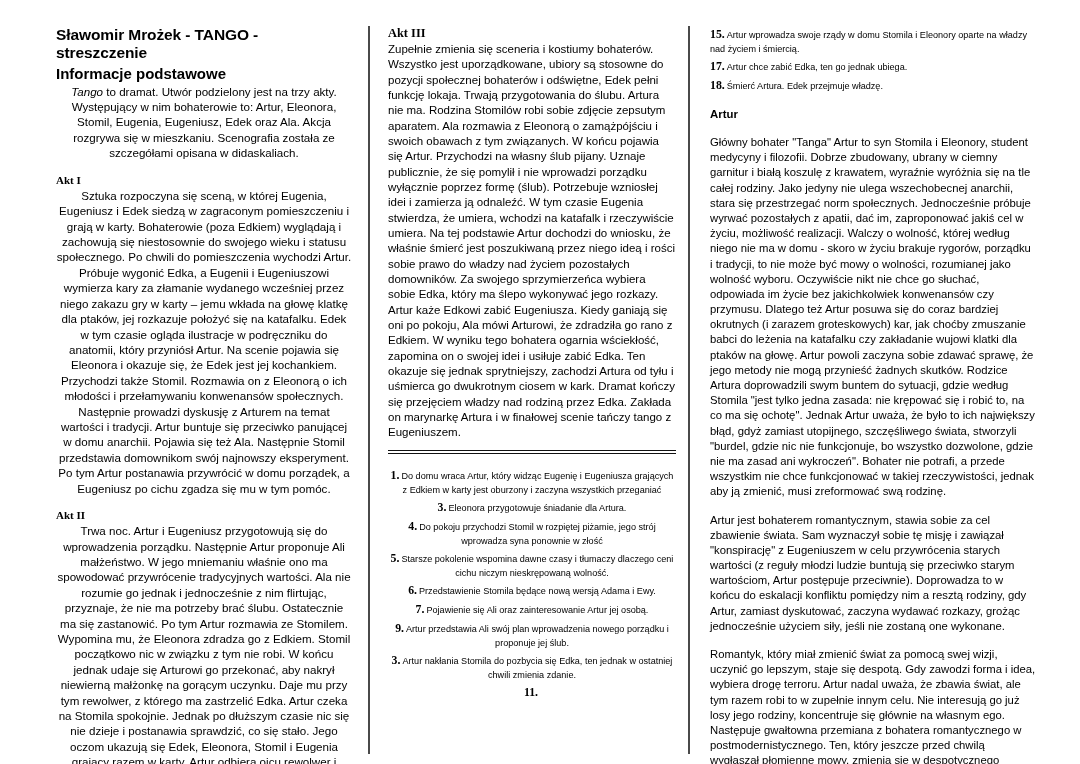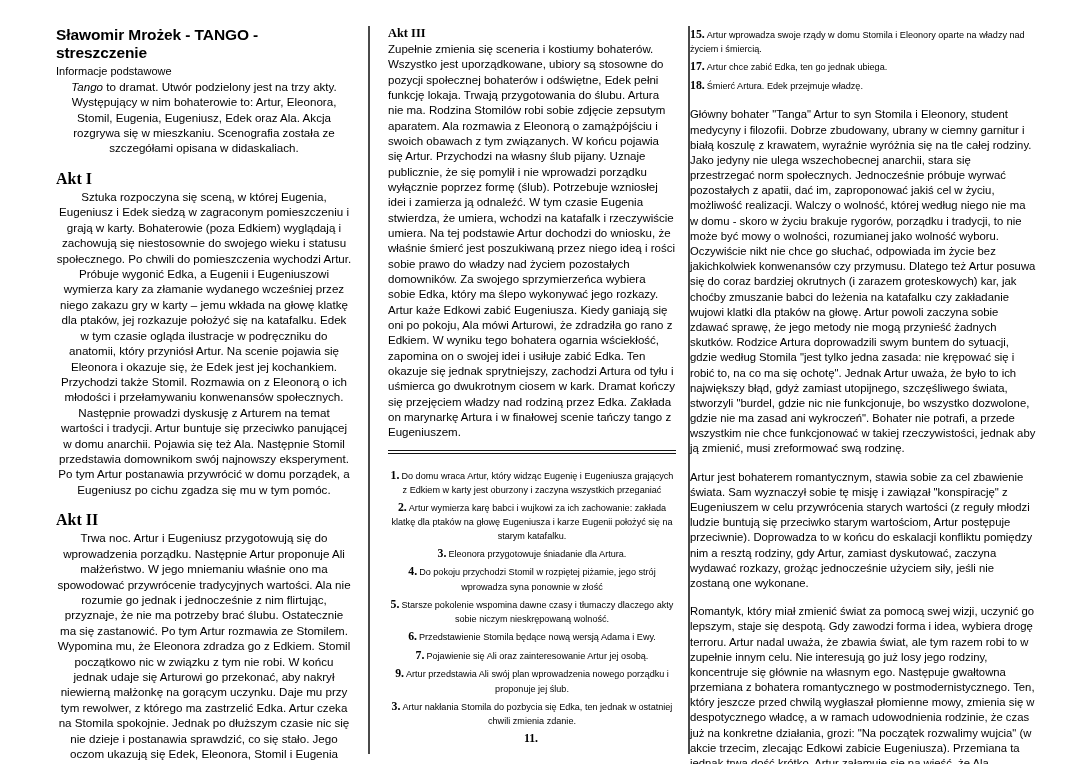--- a/index.html
+++ b/index.html
@@ -33,46 +33,47 @@
     padding-right: 16px;
   }
   .col-2 {
     width: 320px;
     padding-left: 18px;
     padding-right: 12px;
     border-left: 2px solid #4a4a4a;
   }
   .col-3 {
     width: 348px;
+    padding-left: 20px;
     border-left: 2px solid #4a4a4a;
   }
 
   
   .doc-title {
     font-size: 15.5px;
     font-weight: bold;
     letter-spacing: -0.1px;
     margin: 0 0 3px 0;
     line-height: 1.15;
   }
   .subhead {
-    font-size: 11px;
-    font-weight: normal;
+    font-size: 15px;
+    font-weight: bold;
     margin: 0 0 1px 0;
     line-height: 1.2;
   }
   .body-1 {
     font-size: 11.6px;
     line-height: 1.33;
     margin: 0;
     text-align: center;
   }
   .body-1 .it { font-style: italic; }
   .akt-head {
-    font-size: 16px;
+    font-size: 11px;
     font-weight: bold;
     font-family: "Liberation Serif", serif;
     margin: 13px 0 1px 0;
     line-height: 1.2;
   }
 
   
   .akt3-head {
     font-size: 12.4px;
     font-weight: bold;
@@ -158,39 +159,39 @@
   </div>
 
   <div class="col col-2">
     <h3 class="akt3-head">Akt III</h3>
     <p class="body-2">Zupełnie zmienia się sceneria i kostiumy bohaterów. Wszystko jest uporządkowane, ubiory są stosowne do pozycji społecznej bohaterów i odświętne, Edek pełni funkcję lokaja. Trwają przygotowania do ślubu. Artura nie ma. Rodzina Stomilów robi sobie zdjęcie zepsutym aparatem. Ala rozmawia z Eleonorą o zamążpójściu i swoich obawach z tym związanych. W końcu pojawia się Artur. Przychodzi na własny ślub pijany. Uznaje publicznie, że się pomylił i nie wprowadzi porządku wyłącznie poprzez formę (ślub). Potrzebuje wzniosłej idei i zamierza ją odnaleźć. W tym czasie Eugenia stwierdza, że umiera, wchodzi na katafalk i rzeczywiście umiera. Na tej podstawie Artur dochodzi do wniosku, że właśnie śmierć jest poszukiwaną przez niego ideą i rości sobie prawo do władzy nad życiem pozostałych domowników. Za swojego sprzymierzeńca wybiera sobie Edka, który ma ślepo wykonywać jego rozkazy. Artur każe Edkowi zabić Eugeniusza. Kiedy ganiają się oni po pokoju, Ala mówi Arturowi, że zdradziła go rano z Edkiem. W wyniku tego bohatera ogarnia wściekłość, zapomina on o swojej idei i usiłuje zabić Edka. Ten okazuje się jednak sprytniejszy, zachodzi Artura od tyłu i uśmierca go dwukrotnym ciosem w kark. Dramat kończy się przejęciem władzy nad rodziną przez Edka. Zakłada on marynarkę Artura i w finałowej scenie tańczy tango z Eugeniuszem.</p>
 
     <hr class="rule-double">
 
     <ol class="num-list">
       <li><span class="n">1.</span><span>Do domu wraca Artur, który widząc Eugenię i Eugeniusza grających z Edkiem w karty jest oburzony i zaczyna wszystkich przeganiać</span></li>
-      <li><span class="n">2.</span><span>Artur wymierza karę babci i wujkowi za ich zachowanie: zakłada klatkę dla ptaków na głowę Eugeniusza i karze Eugenii położyć się na starym katafalku.</span></li>
       <li><span class="n">3.</span><span>Eleonora przygotowuje śniadanie dla Artura.</span></li>
       <li><span class="n">4.</span><span>Do pokoju przychodzi Stomil w rozpiętej piżamie, jego strój wprowadza syna ponownie w złość</span></li>
-      <li><span class="n">5.</span><span>Starsze pokolenie wspomina dawne czasy i tłumaczy dlaczego akty sobie niczym nieskrępowaną wolność.</span></li>
+      <li><span class="n">5.</span><span>Starsze pokolenie wspomina dawne czasy i tłumaczy dlaczego ceni cichu niczym nieskrępowaną wolność.</span></li>
       <li><span class="n">6.</span><span>Przedstawienie Stomila będące nową wersją Adama i Ewy.</span></li>
       <li><span class="n">7.</span><span>Pojawienie się Ali oraz zainteresowanie Artur jej osobą.</span></li>
       <li><span class="n">9.</span><span>Artur przedstawia Ali swój plan wprowadzenia nowego porządku i proponuje jej ślub.</span></li>
       <li><span class="n">3.</span><span>Artur nakłania Stomila do pozbycia się Edka, ten jednak w ostatniej chwili zmienia zdanie.</span></li>
       <li><span class="n">11.</span></li>
 
     </ol>
   </div>
 
   <div class="col col-3">
     <ol class="top-list">
       <li><span class="n">15.</span><span>Artur wprowadza swoje rządy w domu Stomila i Eleonory oparte na władzy nad życiem i śmiercią.</span></li>
       <li><span class="n">17.</span><span>Artur chce zabić Edka, ten go jednak ubiega.</span></li>
       <li><span class="n">18.</span><span>Śmierć Artura. Edek przejmuje władzę.</span></li>
     </ol>
 
+    <h3 class="section-head-3">Artur</h3>
 
     <p class="body-3">Główny bohater "Tanga" Artur to syn Stomila i Eleonory, student medycyny i filozofii. Dobrze zbudowany, ubrany w ciemny garnitur i białą koszulę z krawatem, wyraźnie wyróżnia się na tle całej rodziny. Jako jedyny nie ulega wszechobecnej anarchii, stara się przestrzegać norm społecznych. Jednocześnie próbuje wyrwać pozostałych z apatii, dać im, zaproponować jakiś cel w życiu, możliwość realizacji. Walczy o wolność, której według niego nie ma w domu - skoro w życiu brakuje rygorów, porządku i tradycji, to nie może być mowy o wolności, rozumianej jako wolność wyboru. Oczywiście nikt nie chce go słuchać, odpowiada im życie bez jakichkolwiek konwenansów czy przymusu. Dlatego też Artur posuwa się do coraz bardziej okrutnych (i zarazem groteskowych) kar, jak choćby zmuszanie babci do leżenia na katafalku czy zakładanie wujowi klatki dla ptaków na głowę. Artur powoli zaczyna sobie zdawać sprawę, że jego metody nie mogą przynieść żadnych skutków. Rodzice Artura doprowadzili swym buntem do sytuacji, gdzie według Stomila "jest tylko jedna zasada: nie krępować się i robić to, na co ma się ochotę". Jednak Artur uważa, że było to ich największy błąd, gdyż zamiast utopijnego, szczęśliwego świata, stworzyli "burdel, gdzie nic nie funkcjonuje, bo wszystko dozwolone, gdzie nie ma zasad ani wykroczeń". Bohater nie potrafi, a przede wszystkim nie chce funkcjonować w takiej rzeczywistości, jednak aby ją zmienić, musi zreformować swą rodzinę.</p>
     <p class="body-3">Artur jest bohaterem romantycznym, stawia sobie za cel zbawienie świata. Sam wyznaczył sobie tę misję i zawiązał "konspirację" z Eugeniuszem w celu przywrócenia starych wartości (z reguły młodzi ludzie buntują się przeciwko starym wartościom, Artur postępuje przeciwnie). Doprowadza to w końcu do eskalacji konfliktu pomiędzy nim a resztą rodziny, gdy Artur, zamiast dyskutować, zaczyna wydawać rozkazy, grożąc jednocześnie użyciem siły, jeśli nie zostaną one wykonane.</p>
     <p class="body-3">Romantyk, który miał zmienić świat za pomocą swej wizji, uczynić go lepszym, staje się despotą. Gdy zawodzi forma i idea, wybiera drogę terroru. Artur nadal uważa, że zbawia świat, ale tym razem robi to w zupełnie innym celu. Nie interesują go już losy jego rodziny, koncentruje się głównie na własnym ego. Następuje gwałtowna przemiana z bohatera romantycznego w postmodernistycznego. Ten, który jeszcze przed chwilą wygłaszał płomienne mowy, zmienia się w despotycznego władcę, a w ramach udowodnienia rodzinie, że czas już na konkretne działania, grozi: "Na początek rozwalimy wujcia" (w akcie trzecim, zlecając Edkowi zabicie Eugeniusza). Przemiana ta jednak trwa dość krótko. Artur załamuje się na wieść, że Ala zdradziła go z Edkiem. Jego śmierć nie ma w sobie nic z romantyzmu, gdyż Artur ginie właściwie przypadkowo (nie w imię idei) w trakcie bójki z Edkiem, swoją śmiercią niczego nie osiągając. Nie zostaje bohaterem, nie</p>
   </div>
 
 </div>
 
 </body></html>

